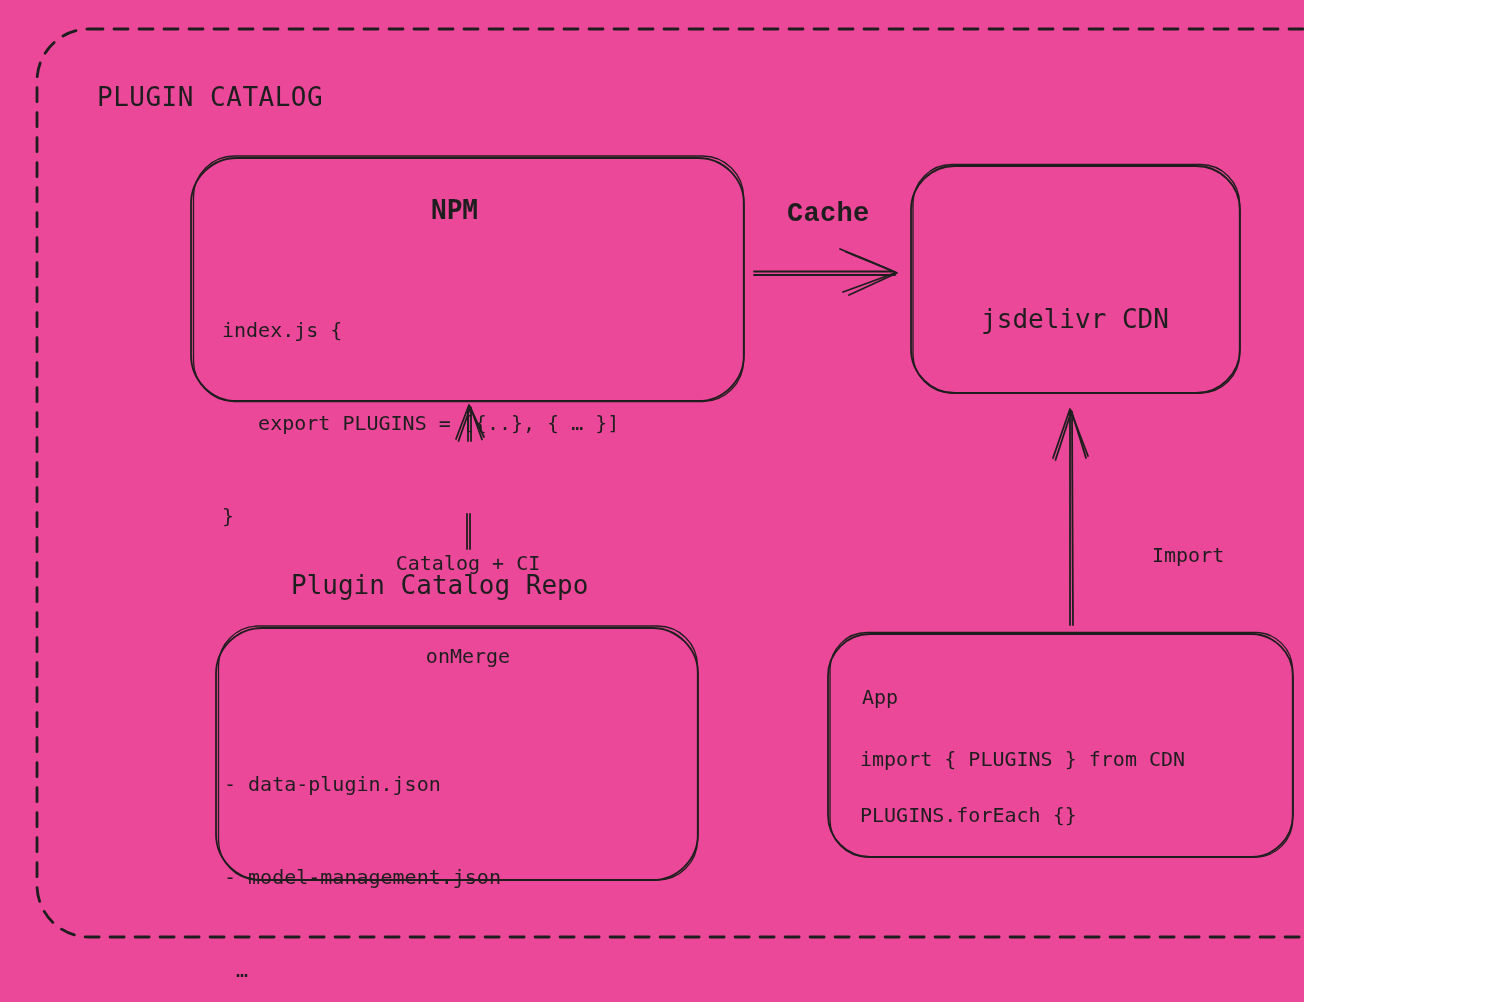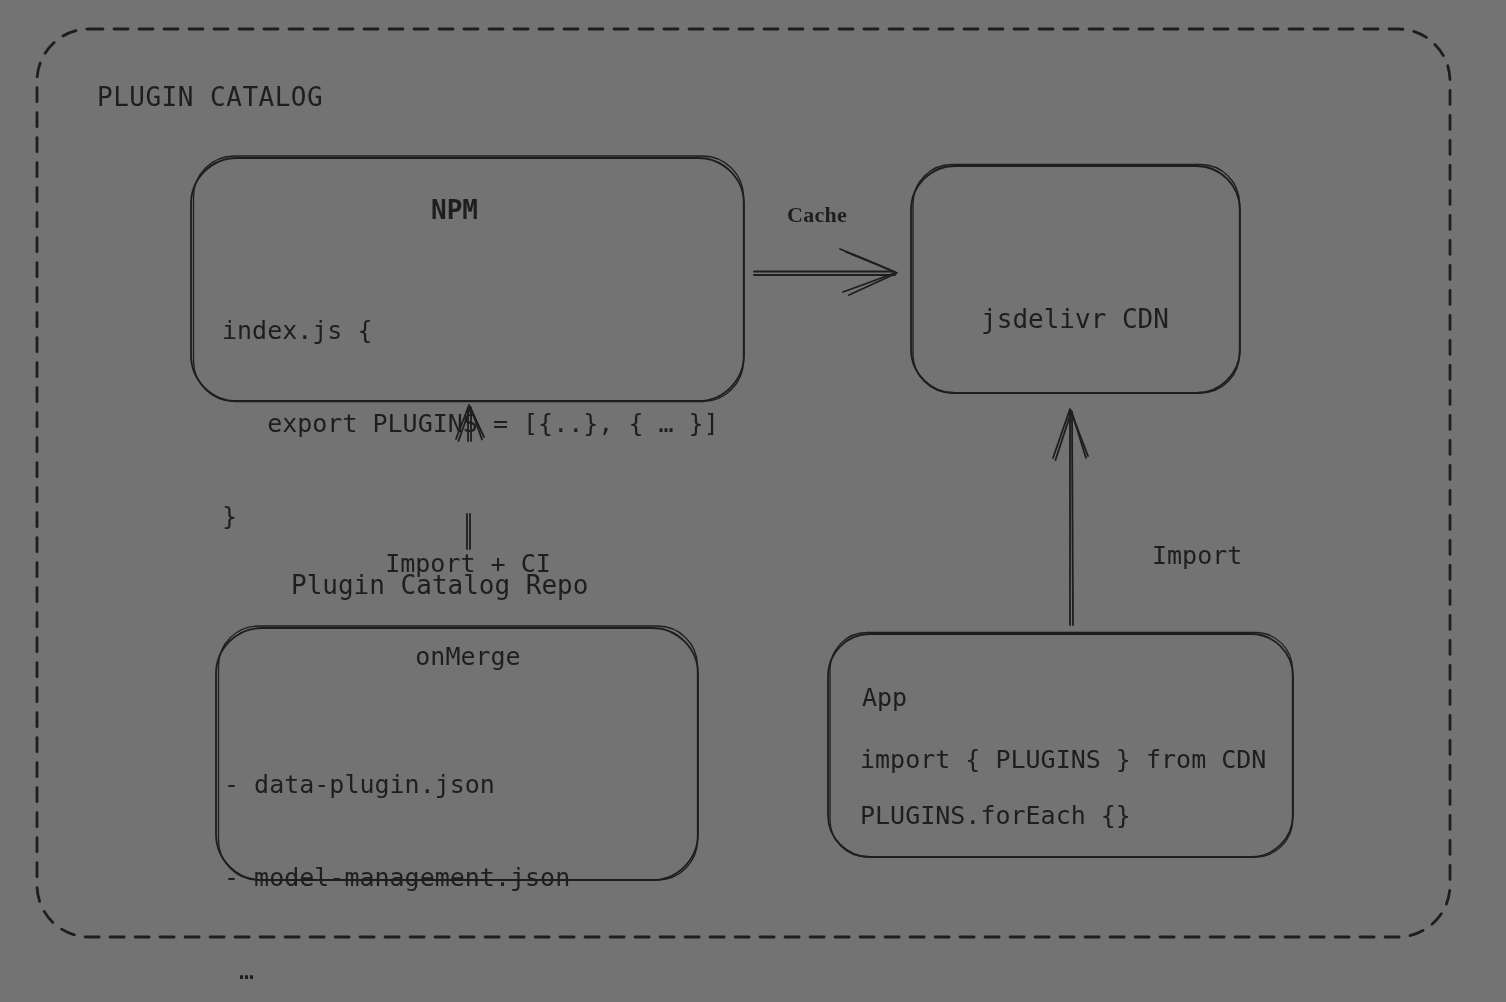--- a/index.html
+++ b/index.html
@@ -1,39 +1,39 @@
 <!DOCTYPE html>
 <html><head>
 <meta charset="utf-8">
 <style>
   * { margin: 0; padding: 0; box-sizing: border-box; }
   html, body { background: #ffffff; }
   body { font-family: "DejaVu Sans Mono", "Liberation Mono", monospace; }
   .canvas {
     position: relative;
-    width: 1506px;
+    width: 1304px;
     height: 1002px;
-    background: #737373;
+    background: #ec4899;
     overflow: hidden;
   }
   .shapes { position: absolute; left: 0; top: 0; }
   .label {
     position: absolute;
     color: #1e1e1e;
     font-family: "DejaVu Sans Mono", "Liberation Mono", monospace;
     white-space: pre;
-    font-size: 25px;
+    font-size: 20px;
     line-height: 31px;
   }
   .page-title { font-size: 26px; letter-spacing: 0.5px; }
   .node-title { font-size: 26px; }
   .sans {
-    font-family: Liberation Serif, serif;
+    font-family: Liberation Mono, monospace;
     font-weight: 600;
-    font-size: 22px;
+    font-size: 27px;
     letter-spacing: 0.3px;
   }
   .centered { text-align: center; margin-top: 39px; }
 </style>
 </head>
 <body>
 
 <div class="canvas">
 
   <svg class="shapes" width="1506" height="1002" viewBox="0 0 1506 1002" fill="none" stroke="#1e1e1e" stroke-linecap="round" stroke-linejoin="round">
@@ -93,21 +93,21 @@
     <div>index.js {</div>
     <div>   export PLUGINS = [{..}, { … }]</div>
     <div>}</div>
   </div>
 
   <div class="label node-title centered" style="left:910px; top:265px; width:330px;">jsdelivr CDN</div>
 
   <div class="label sans" style="left:787px; top:199px;">Cache</div>
 
   <div class="label centered" style="left:328px; top:447px; width:280px;">
-    <div>Import + CI</div>
+    <div>Catalog + CI</div>
     <div>onMerge</div>
   </div>
 
   <div class="label node-title" style="left:291px; top:570px;">Plugin Catalog Repo</div>
   <div class="label" style="left:224px; top:707px;">
     <div>- data-plugin.json</div>
     <div>- model-management.json</div>
     <div> …</div>
   </div>
 

